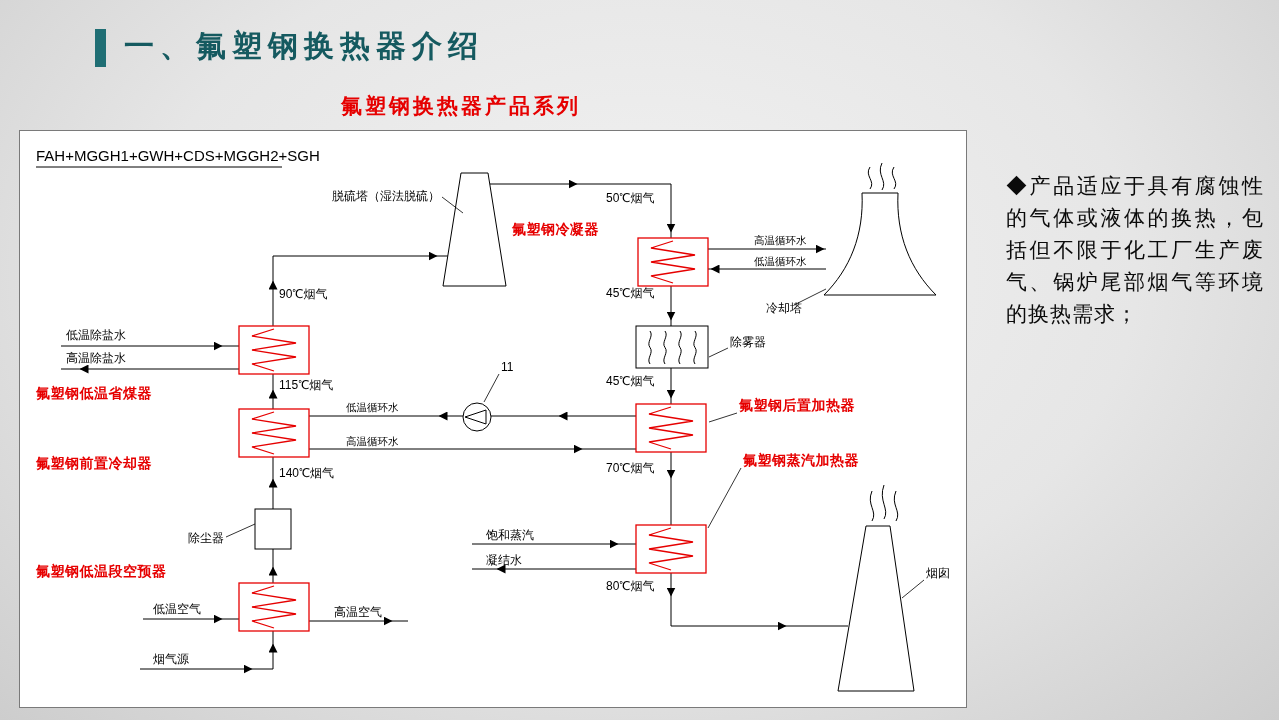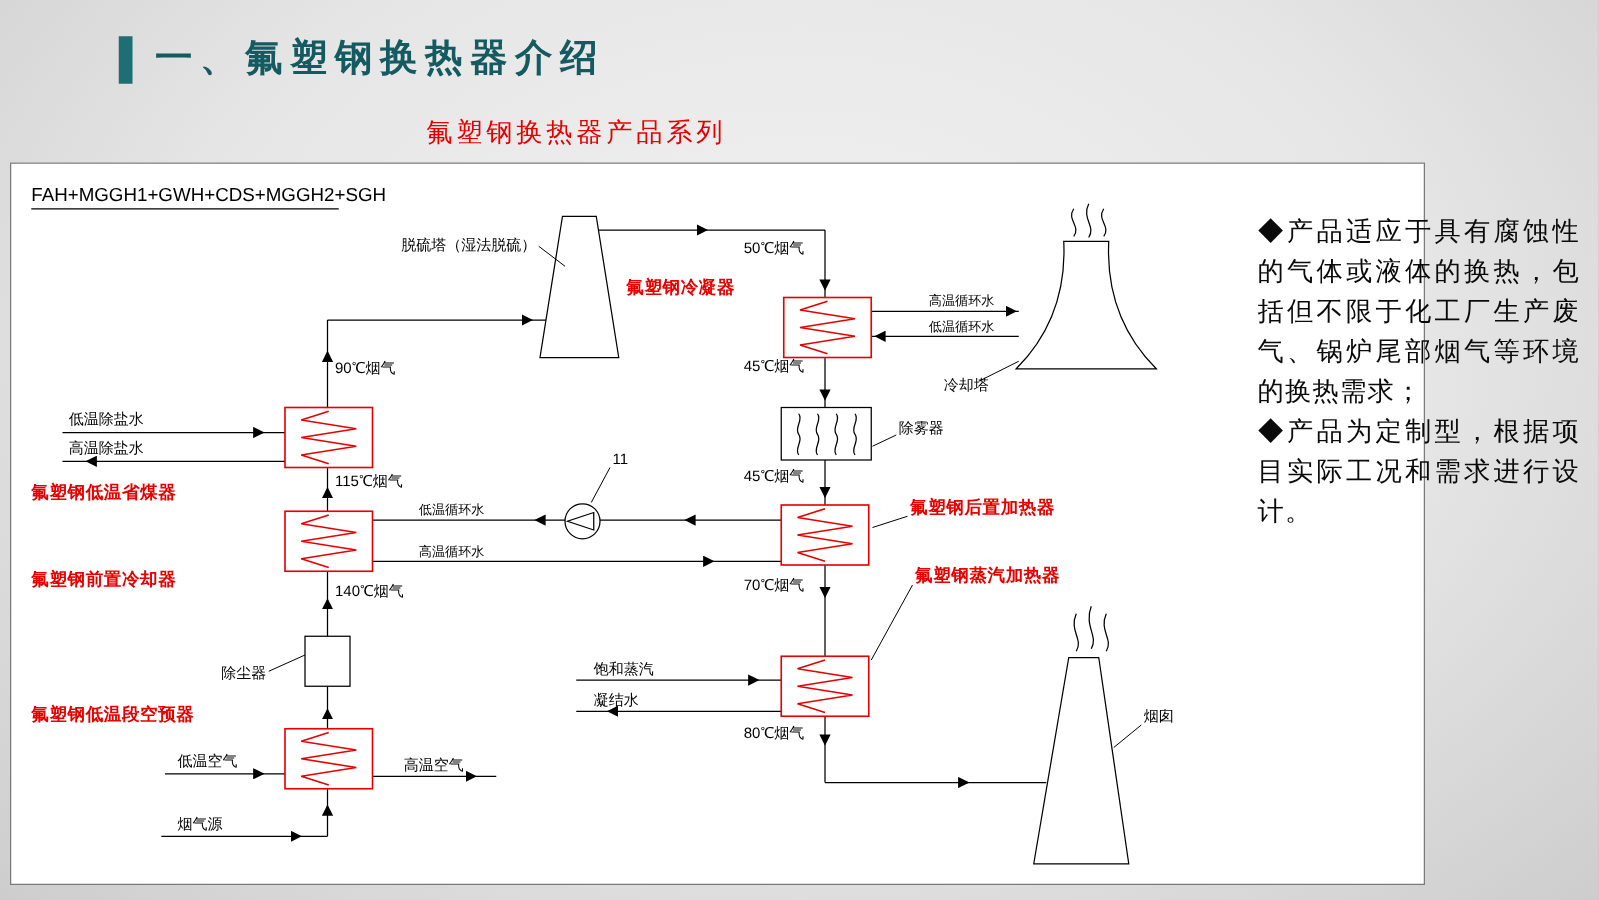--- a/index.html
+++ b/index.html
@@ -7,25 +7,25 @@
     position:relative; width:1279px; height:720px; overflow:hidden;
     background: radial-gradient(ellipse at 50% 38%, #f2f2f2 0%, #e6e6e6 55%, #cdcdcd 100%);
     font-family:"Liberation Sans", sans-serif;
   }
   .accent-bar { position:absolute; left:95px; top:29px; width:11px; height:38px; background:#1f6e74; }
   .slide-title {
     position:absolute; left:124px; top:26px; margin:0;
     font-size:30px; font-weight:bold; color:#155a60; letter-spacing:6px; white-space:nowrap;
   }
   .subtitle {
-    position:absolute; left:341px; top:92px; font-size:21px; font-weight:normal;
+    position:absolute; left:341px; top:92px; font-size:21px; font-weight:bold;
     color:#e60000; letter-spacing:3px; white-space:nowrap;
   }
   .diagram-panel {
-    position:absolute; left:8px; top:130px; width:1132px; height:578px;
+    position:absolute; left:19px; top:130px; width:948px; height:578px;
     background:#ffffff; border:1px solid #7a7a7a; box-sizing:border-box;
   }
   .desc {
     position:absolute; left:1006px; top:170px; width:258px;
     font-size:21px; line-height:32px; color:#0a0a0a; text-align:justify;
     letter-spacing:1px;
   }
   .desc p { margin:0; }
 
   svg text { font-family:"Liberation Sans", sans-serif; }
@@ -212,16 +212,15 @@
         <text class="lbl-red" x="719" y="279">氟塑钢后置加热器</text>
         <line class="leader" x1="717" y1="282" x2="689" y2="291"></line>
         <text class="lbl-red" x="723" y="334">氟塑钢蒸汽加热器</text>
         <line class="leader" x1="721" y1="337" x2="688" y2="397"></line>
       </g>
     </svg>
   </div>
 
   <div class="desc">
     <p>◆产品适应于具有腐蚀性的气体或液体的换热，包括但不限于化工厂生产废气、锅炉尾部烟气等环境的换热需求；</p>
-    <p>◆产品为定制型，根据项目实际工况和需求进行设计。</p>
   </div>
 
 </div>
 
 </body></html>

